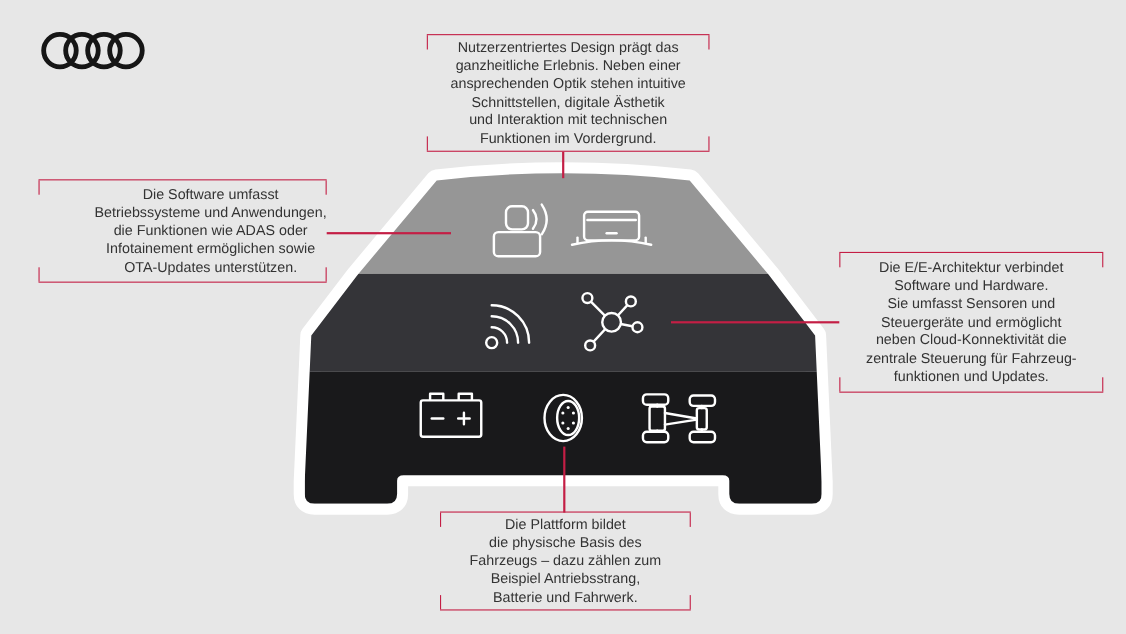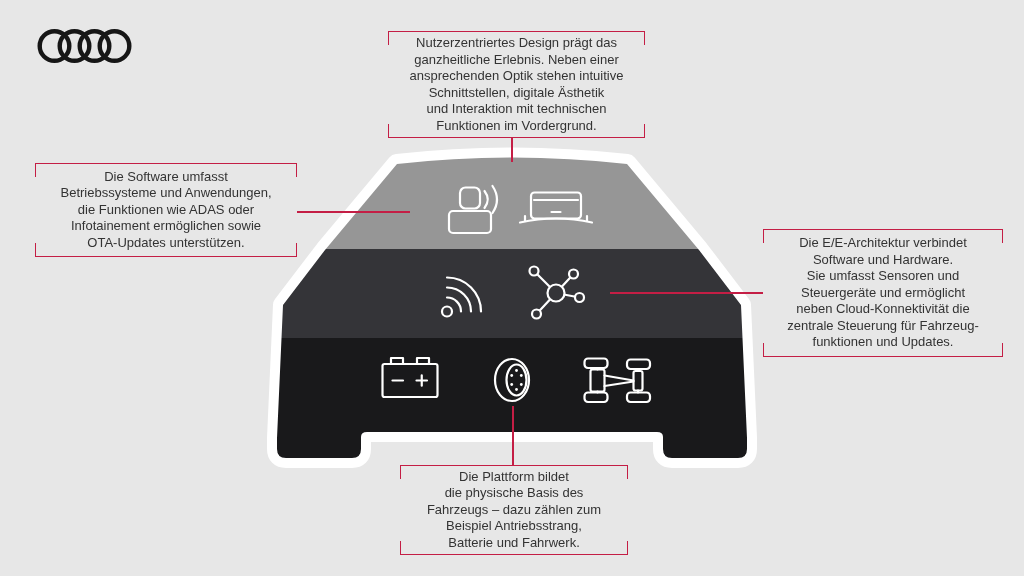--- a/index.html
+++ b/index.html
@@ -42,21 +42,21 @@
     line-height:16.5px;
     letter-spacing:0;
   }
   .corner{position:absolute;width:0;height:13px;}
   .corner.tl{left:0;top:0;border-left:1.5px solid #c41e45;}
   .corner.tr{right:0;top:0;border-right:1.5px solid #c41e45;}
   .corner.bl{left:0;bottom:0;border-left:1.5px solid #c41e45;}
   .corner.br{right:0;bottom:0;border-right:1.5px solid #c41e45;}
 
   .co-design{left:388px;top:31px;width:257px;height:107px;}
-  .co-software{left:35px;top:163px;width:262px;height:94px;}
+  .co-software{left:35px;top:163px;width:262px;height:94px;justify-content:flex-end;}
   .co-ee{left:763px;top:229px;width:240px;height:128px;}
   .co-platform{left:400px;top:465px;width:228px;height:90px;}
 </style>
 </head>
 <body>
 
 <div id="stage">
 
   <svg class="logo" viewBox="0 0 96 38" aria-hidden="true">
     <g fill="none" stroke="#161616" stroke-width="4.4">

